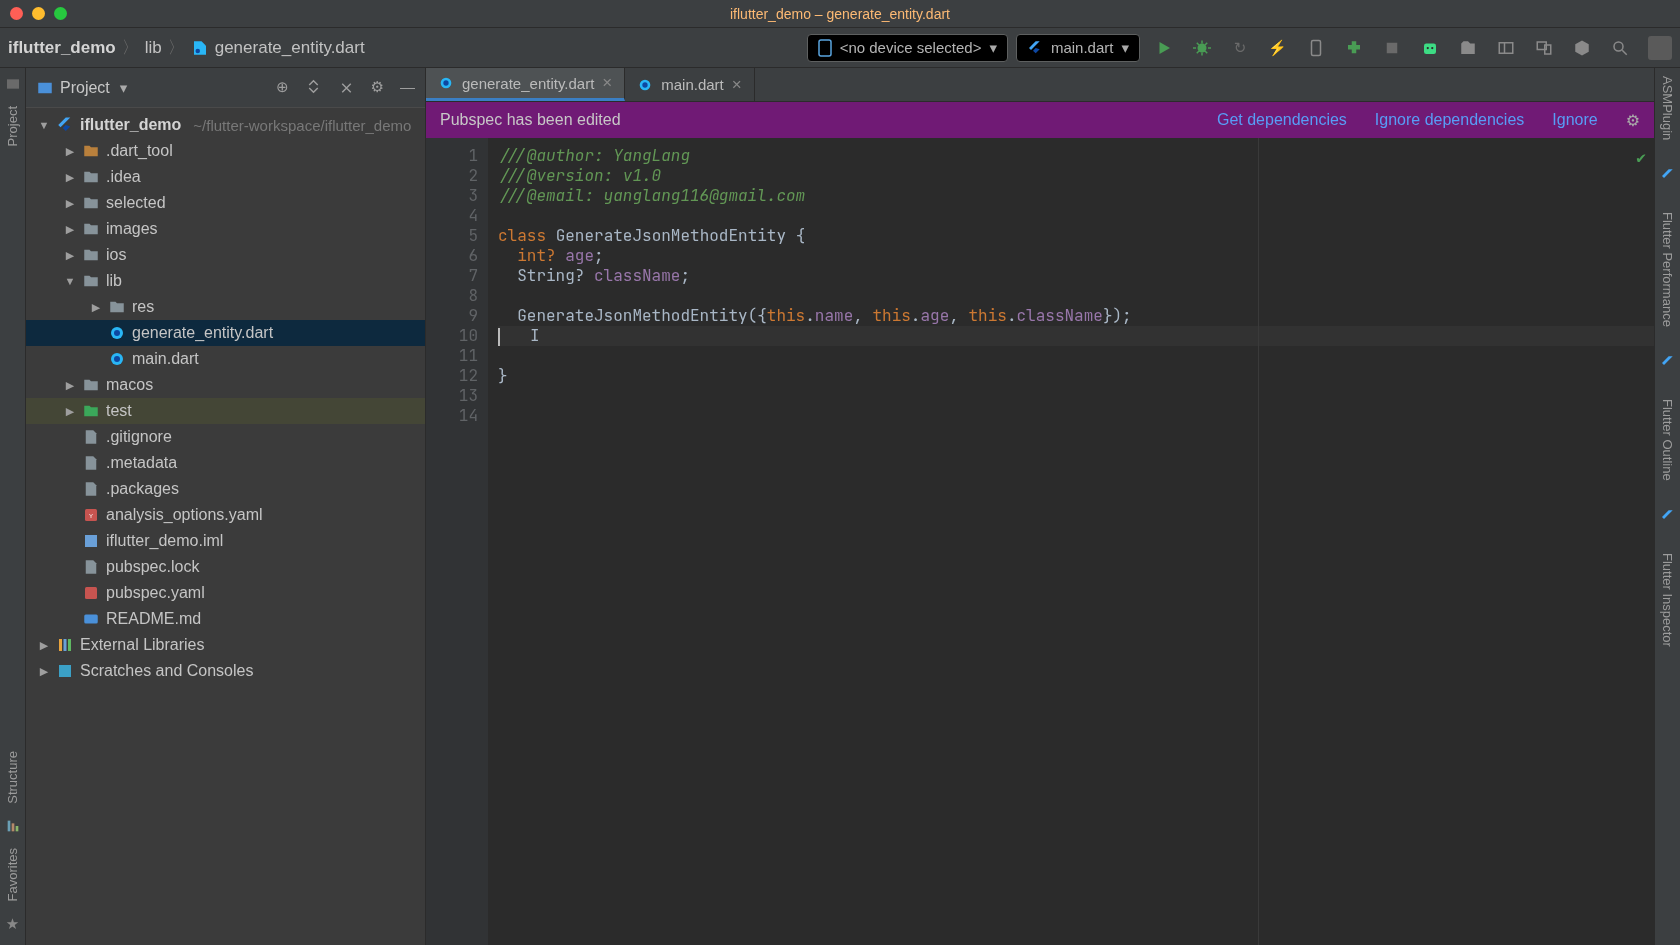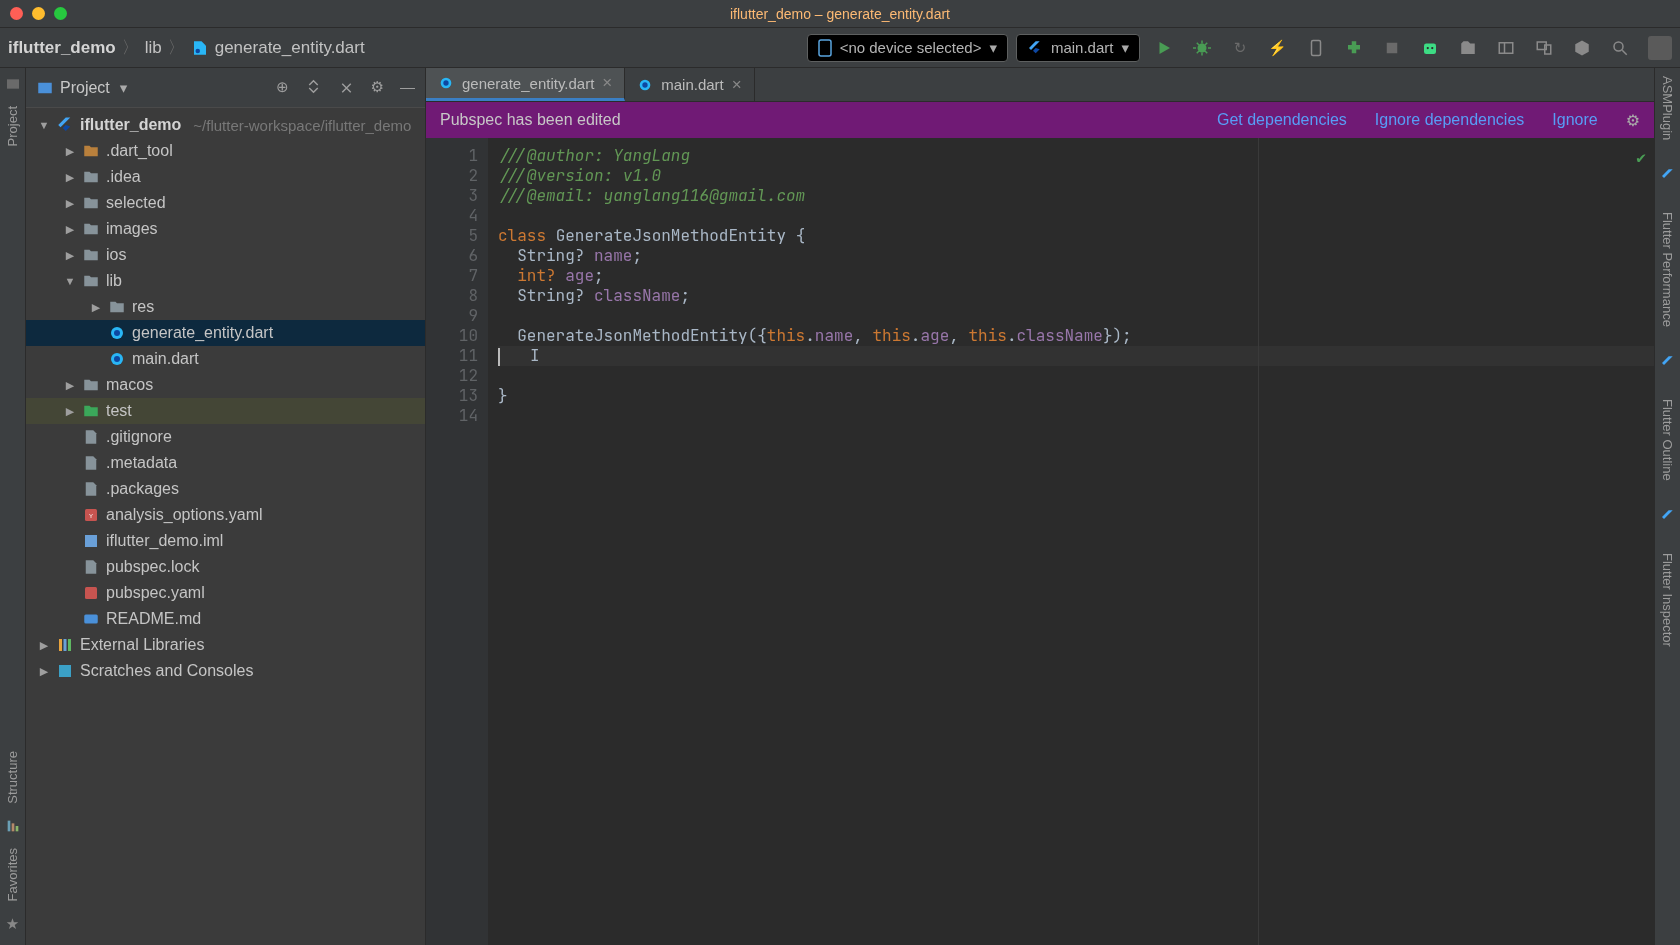--- a/index.html
+++ b/index.html
@@ -478,21 +478,20 @@
         <div>14</div>
       </div>
       <div class="code-body">
         <div class="rline"></div>
         <span class="ok-badge">✔</span>
         <div class="line"><span class="c-doc">///@author: </span><span class="c-doc">YangLang</span></div>
         <div class="line"><span class="c-doc">///@version: </span><span class="c-doc">v1.0</span></div>
         <div class="line"><span class="c-doc">///@email: </span><span class="c-doc">yanglang116@gmail.com</span></div>
         <div class="line"></div>
         <div class="line"><span class="c-kw">class</span><span> </span><span class="c-cls">GenerateJsonMethodEntity</span><span class="c-ident"> {</span></div>
-        <div class="line"><span class="c-ident">  String? </span><span class="c-field">name</span><span class="c-ident">;</span></div>
         <div class="line"><span class="c-kw">  int? </span><span class="c-field">age</span><span class="c-ident">;</span></div>
         <div class="line"><span class="c-ident">  String? </span><span class="c-field">className</span><span class="c-ident">;</span></div>
         <div class="line"></div>
         <div class="line"><span>  </span><span class="c-cls">GenerateJsonMethodEntity</span><span class="c-ident">({</span><span class="c-kw">this</span><span class="c-ident">.</span><span class="c-field">name</span><span class="c-ident">, </span><span class="c-kw">this</span><span class="c-ident">.</span><span class="c-field">age</span><span class="c-ident">, </span><span class="c-kw">this</span><span class="c-ident">.</span><span class="c-field">className</span><span class="c-ident">});</span></div>
         <div class="line hl"><span class="caret"></span><span style="margin-left:30px;color:#a9b7c6">I</span></div>
         <div class="line"></div>
         <div class="line"><span class="c-ident">}</span></div>
         <div class="line"></div>
       </div>
     </div>

